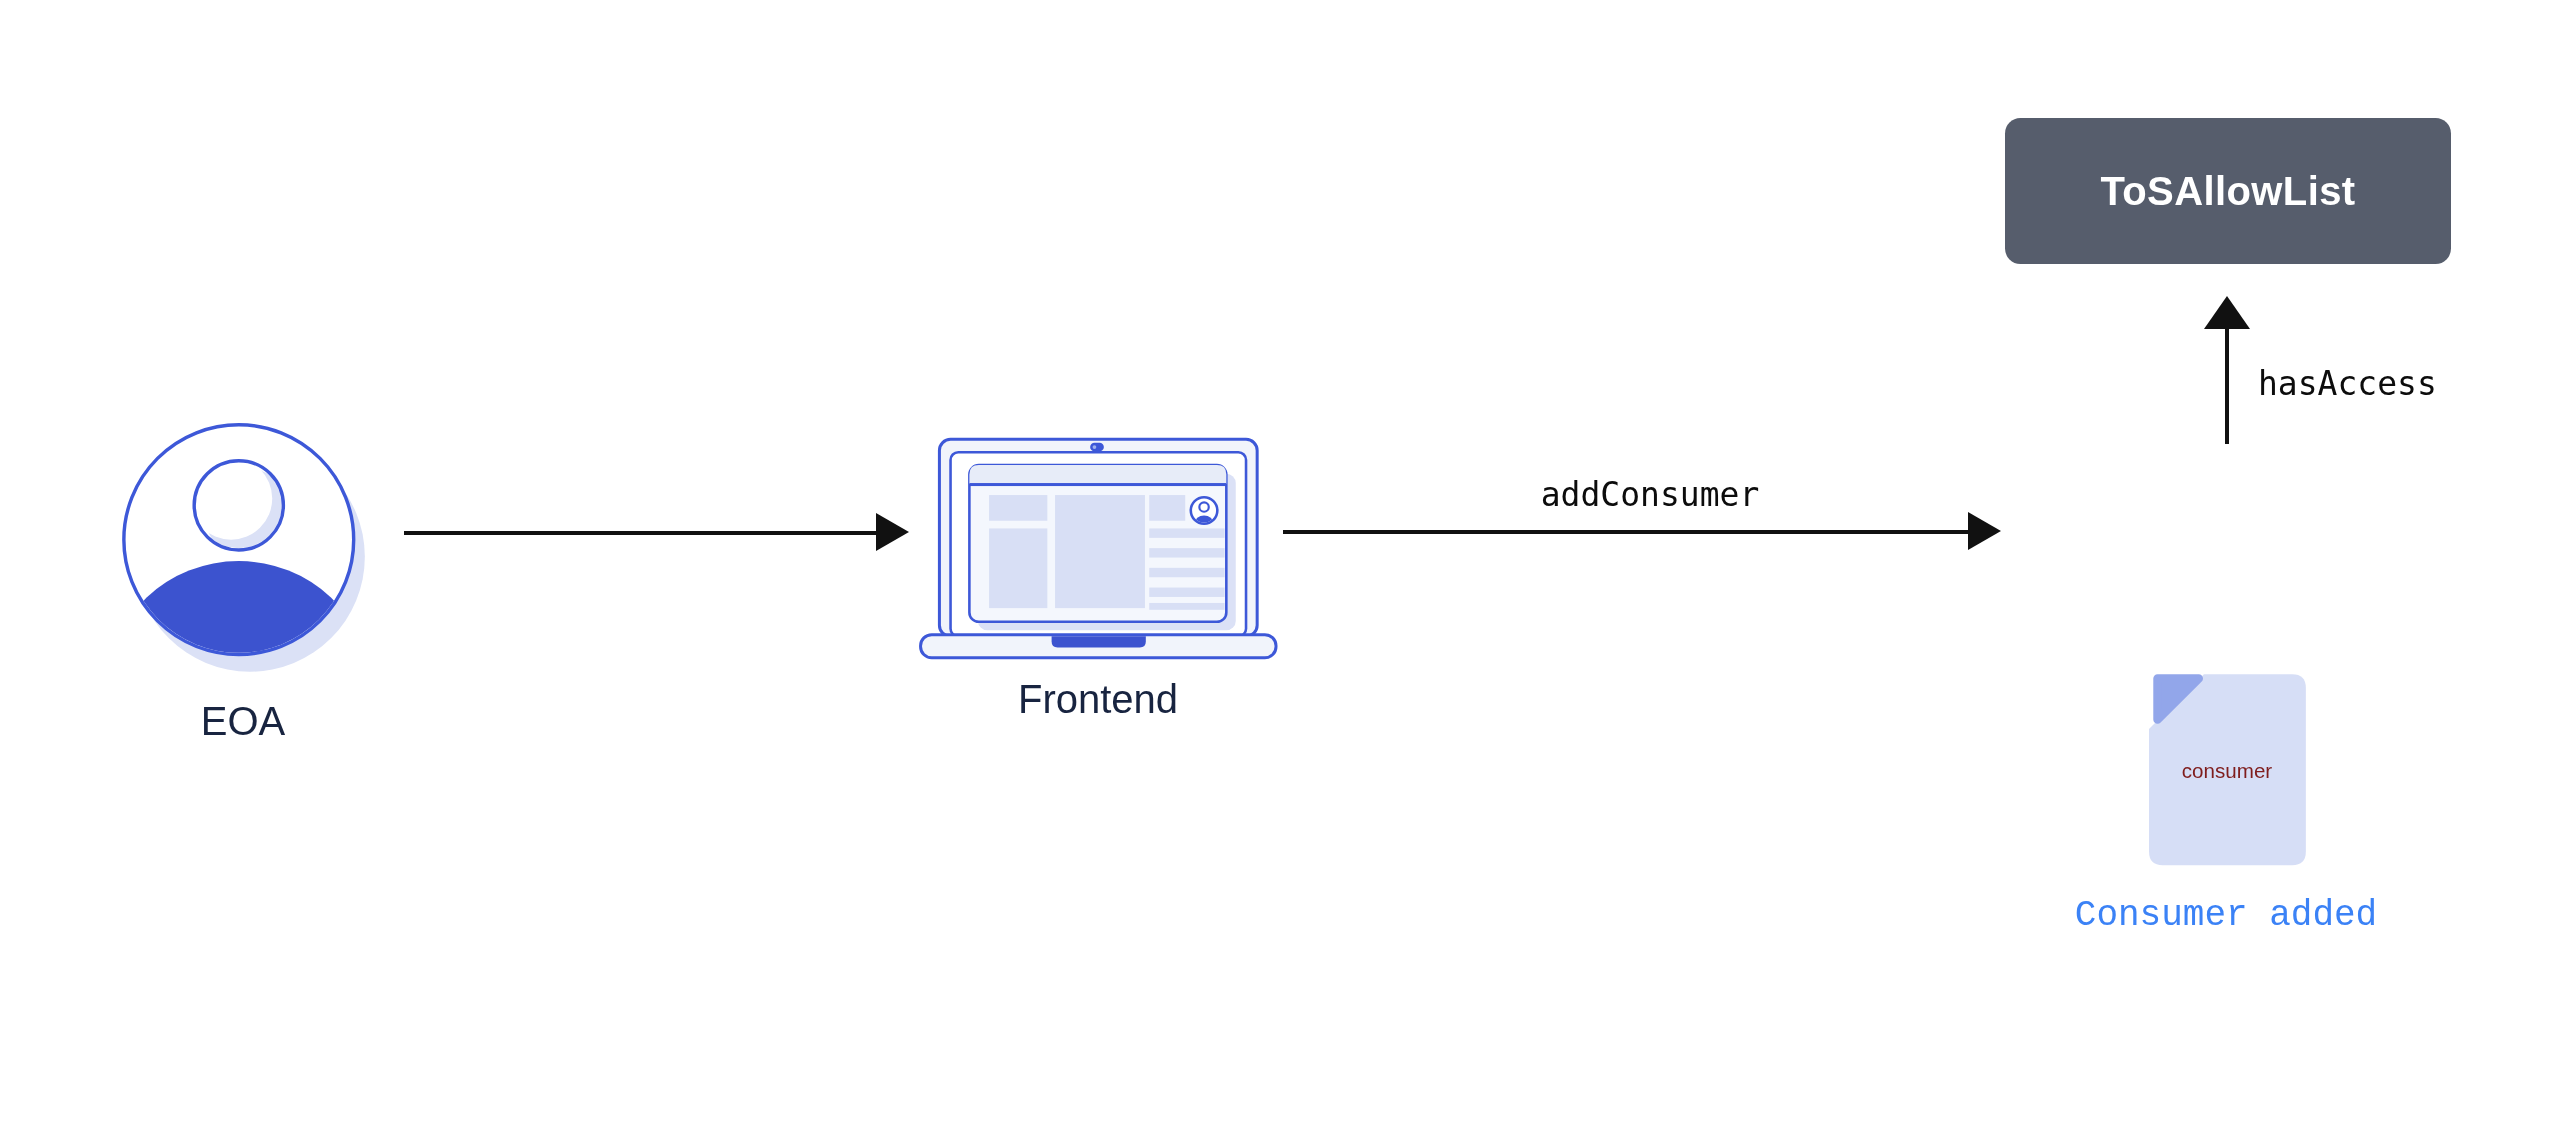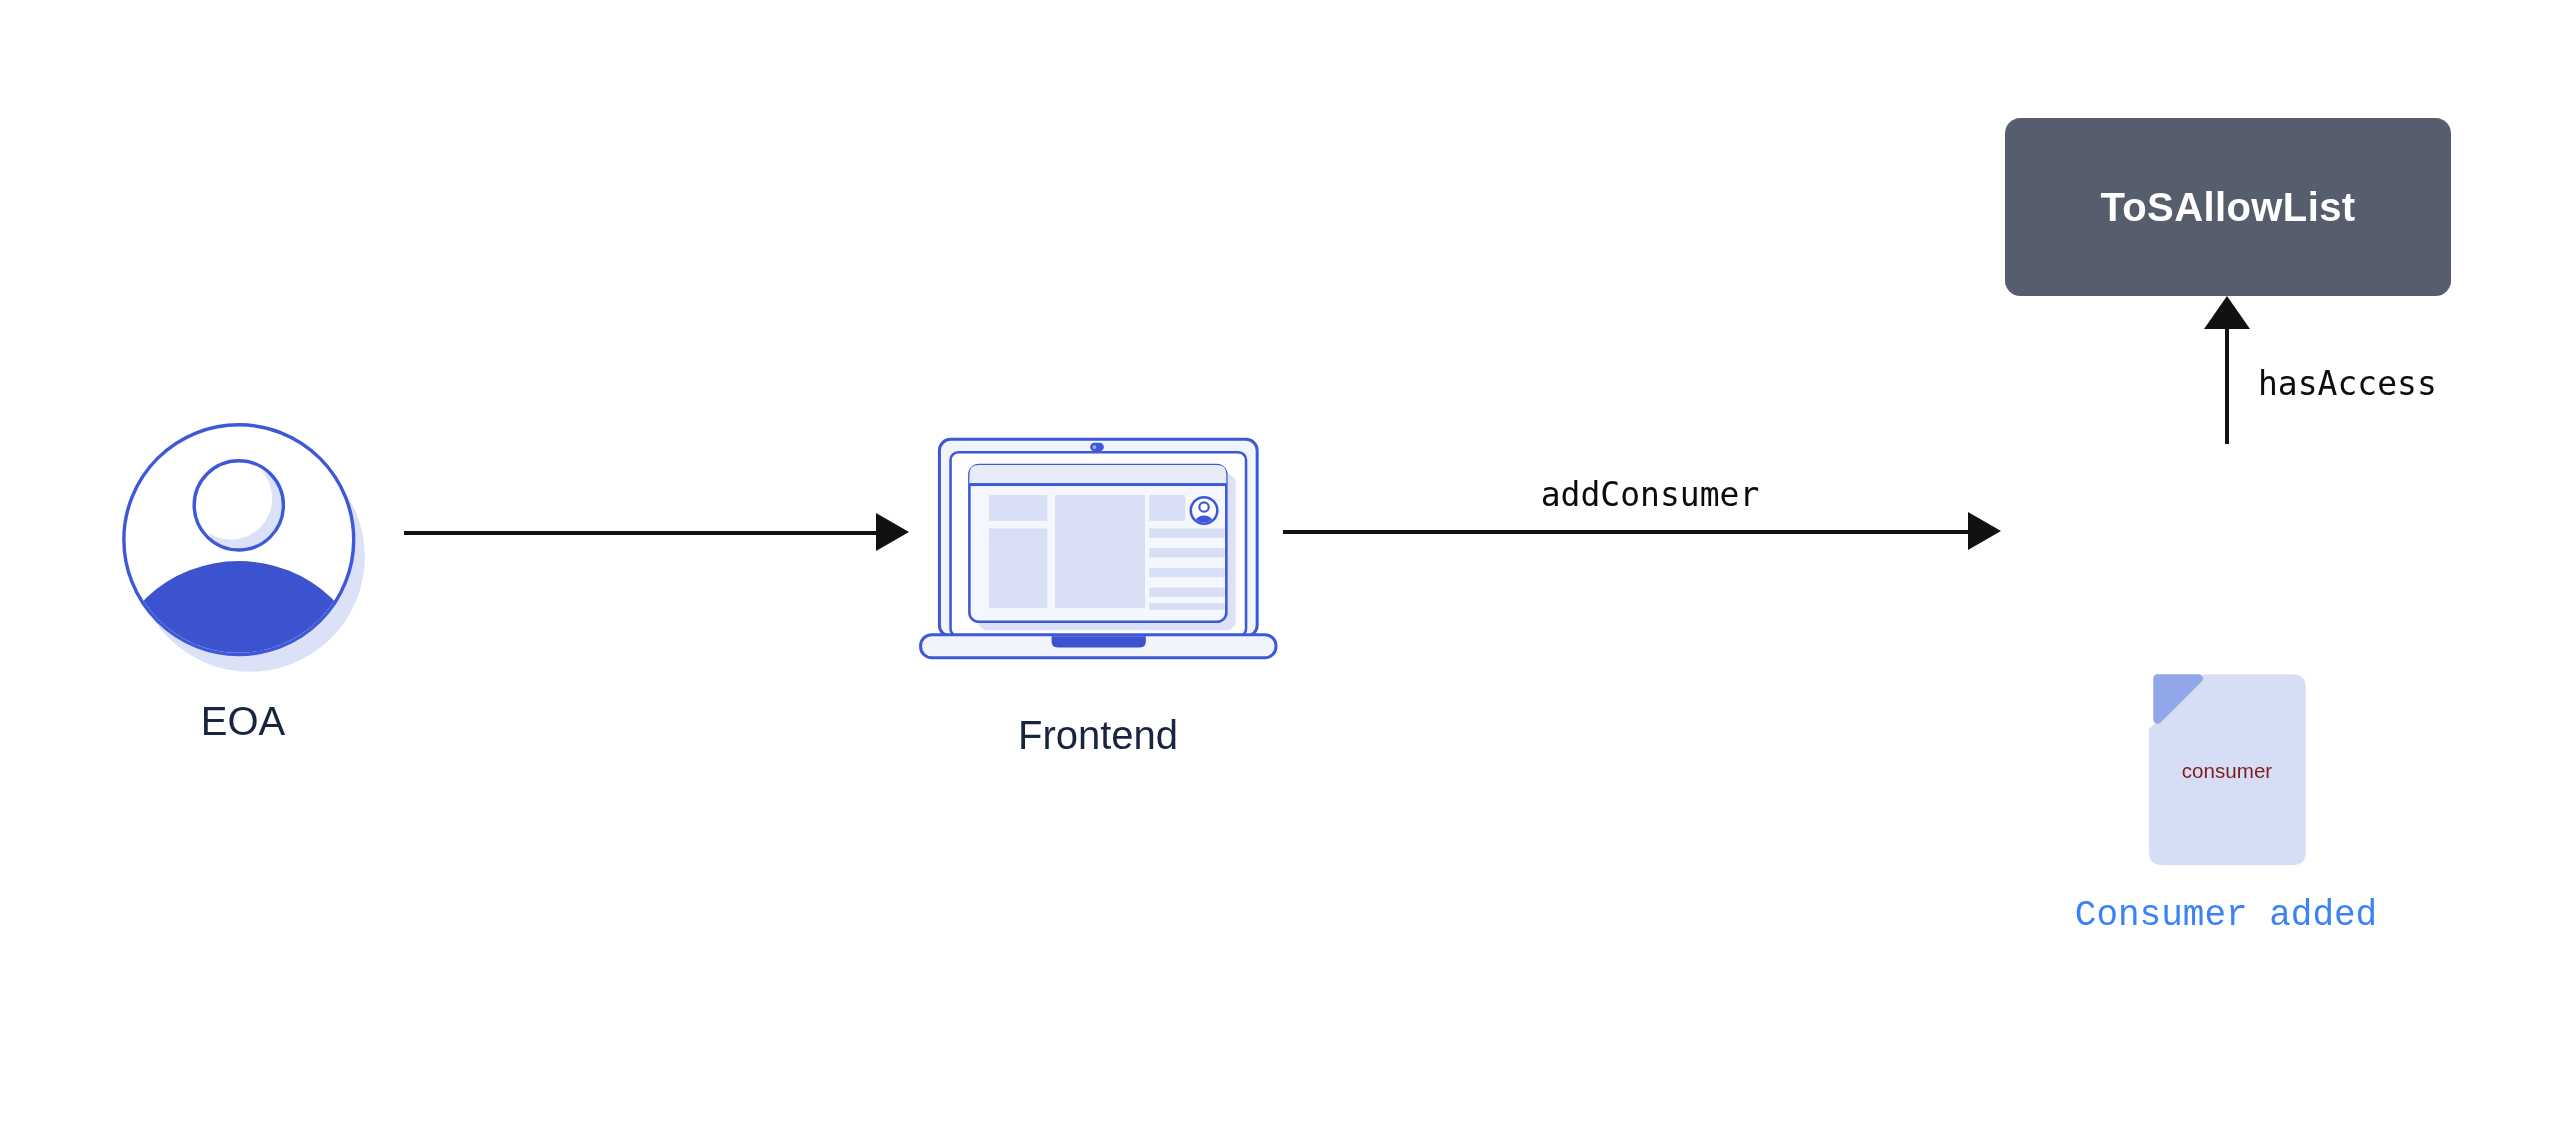--- a/index.html
+++ b/index.html
@@ -23,21 +23,21 @@
     position:relative;
     width:2576px;height:1140px;
     background:var(--canvas-bg);
     font-family:"Liberation Sans",sans-serif;
     overflow:hidden;
   }
   .abs{position:absolute;}
   
   .contract-box{
     position:absolute;
-    left:2005px;width:446px;height:178px;
+    left:2005px;width:446px;height:146px;
     background:var(--slate-box);
     border-radius:15.4px;
     display:flex;align-items:center;justify-content:center;
   }
   .contract-label{
     color:var(--box-text);
     font-size:40px;font-weight:bold;
     letter-spacing:0.4px;
     line-height:1;
   }
@@ -153,21 +153,21 @@
         <circle cx="334" cy="88" r="14"></circle>
       </clipPath>
     <g clip-path="url(#miniAv)">
       <ellipse cx="334" cy="103" rx="11" ry="9" fill="var(--accent-blue)"></ellipse>
     </g>
     <circle cx="334" cy="84" r="5.5" fill="#ffffff" stroke="var(--accent-blue)" stroke-width="2.5"></circle>
 
     <rect x="3" y="233" width="415" height="27" rx="13" fill="var(--panel-light)" stroke="var(--accent-blue)" stroke-width="3.5"></rect>
     <path d="M156,235 h110 v6 q0,7 -7,7 h-96 q-7,0 -7,-7 z" fill="var(--fill-blue)"></path>
   </svg>
-  <div class="node-caption" style="left:1098px;top:715px;">Frontend</div>
+  <div class="node-caption" style="left:1098px;top:679px;">Frontend</div>
 
   <div class="edge-label center-x" style="left:1630px;top:478px;">addConsumer</div>
   <div class="arrow-line-h" style="left:1283px;top:530px;width:686px;"></div>
   <div class="arrow-head-right" style="left:1968px;top:512px;"></div>
 
   <div class="contract-box" style="top:118px;">
     <span class="contract-label">ToSAllowList</span>
   </div>
 
   <div class="arrow-head-up" style="left:2204px;top:296px;"></div>

